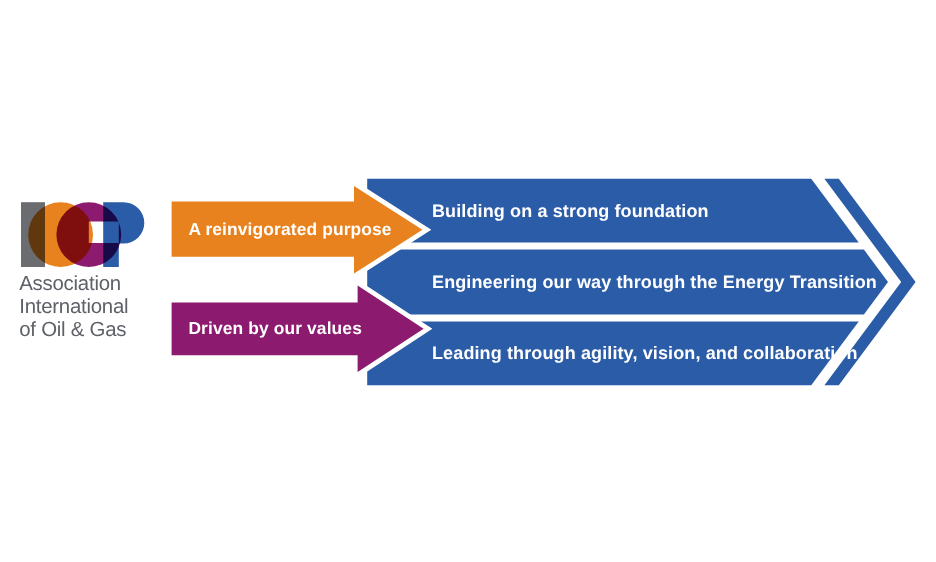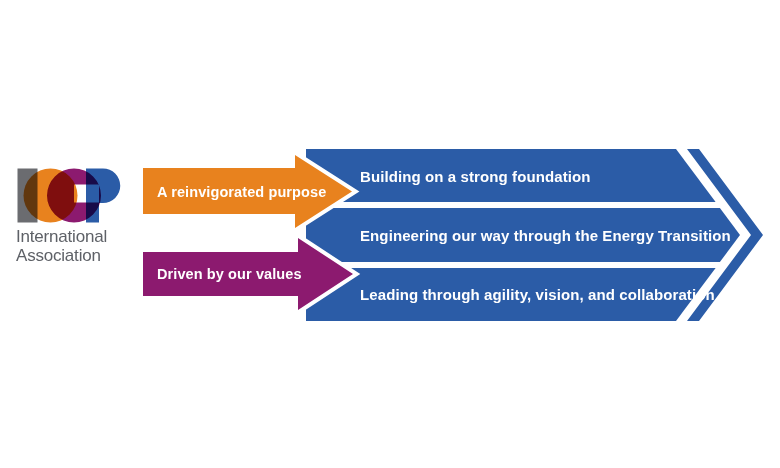--- a/index.html
+++ b/index.html
@@ -30,22 +30,23 @@
 <div class="canvas">
 
   <svg class="logo-mark" viewBox="12 164 112 62" xmlns="http://www.w3.org/2000/svg">
     <rect class="blend" x="17.5" y="168.5" width="20" height="54" fill="#6b6c70"></rect>
     <circle class="blend" cx="50.5" cy="195.5" r="27" fill="#e8821e"></circle>
     <path class="blend" d="M47,195.5 a27,27 0 1 0 54,0 a27,27 0 1 0 -54,0 z M74,184.5 h25 v18 h-25 z" fill-rule="nonzero" fill="#8c1a6f"></path>
     <path class="blend" d="M86,168.5 h17 a17.25,17.25 0 0 1 0,34.5 h-17 z M86,168.5 h13 v54 h-13 z" fill-rule="nonzero" fill="#2b5ca7"></path>
   </svg>
 
   <div class="logo-text">
+    <div>Association</div>
     <div>International</div>
-    <div>Association</div>
+    <div>of Oil &amp; Gas</div>
   </div>
 
   <svg class="diagram" viewBox="140 140 632 192" xmlns="http://www.w3.org/2000/svg">
 
     <polygon points="306,149 676,149 715.6,202 306,202" fill="#2b5ca7"></polygon>
     <polygon points="306,208 719.9,208 740,235 719.9,262 306,262" fill="#2b5ca7"></polygon>
     <polygon points="306,268 715.6,268 676,321 306,321" fill="#2b5ca7"></polygon>
 
     <polygon points="687,149 699,149 763,235 699,321 687,321 751,235" fill="#2b5ca7"></polygon>
 

